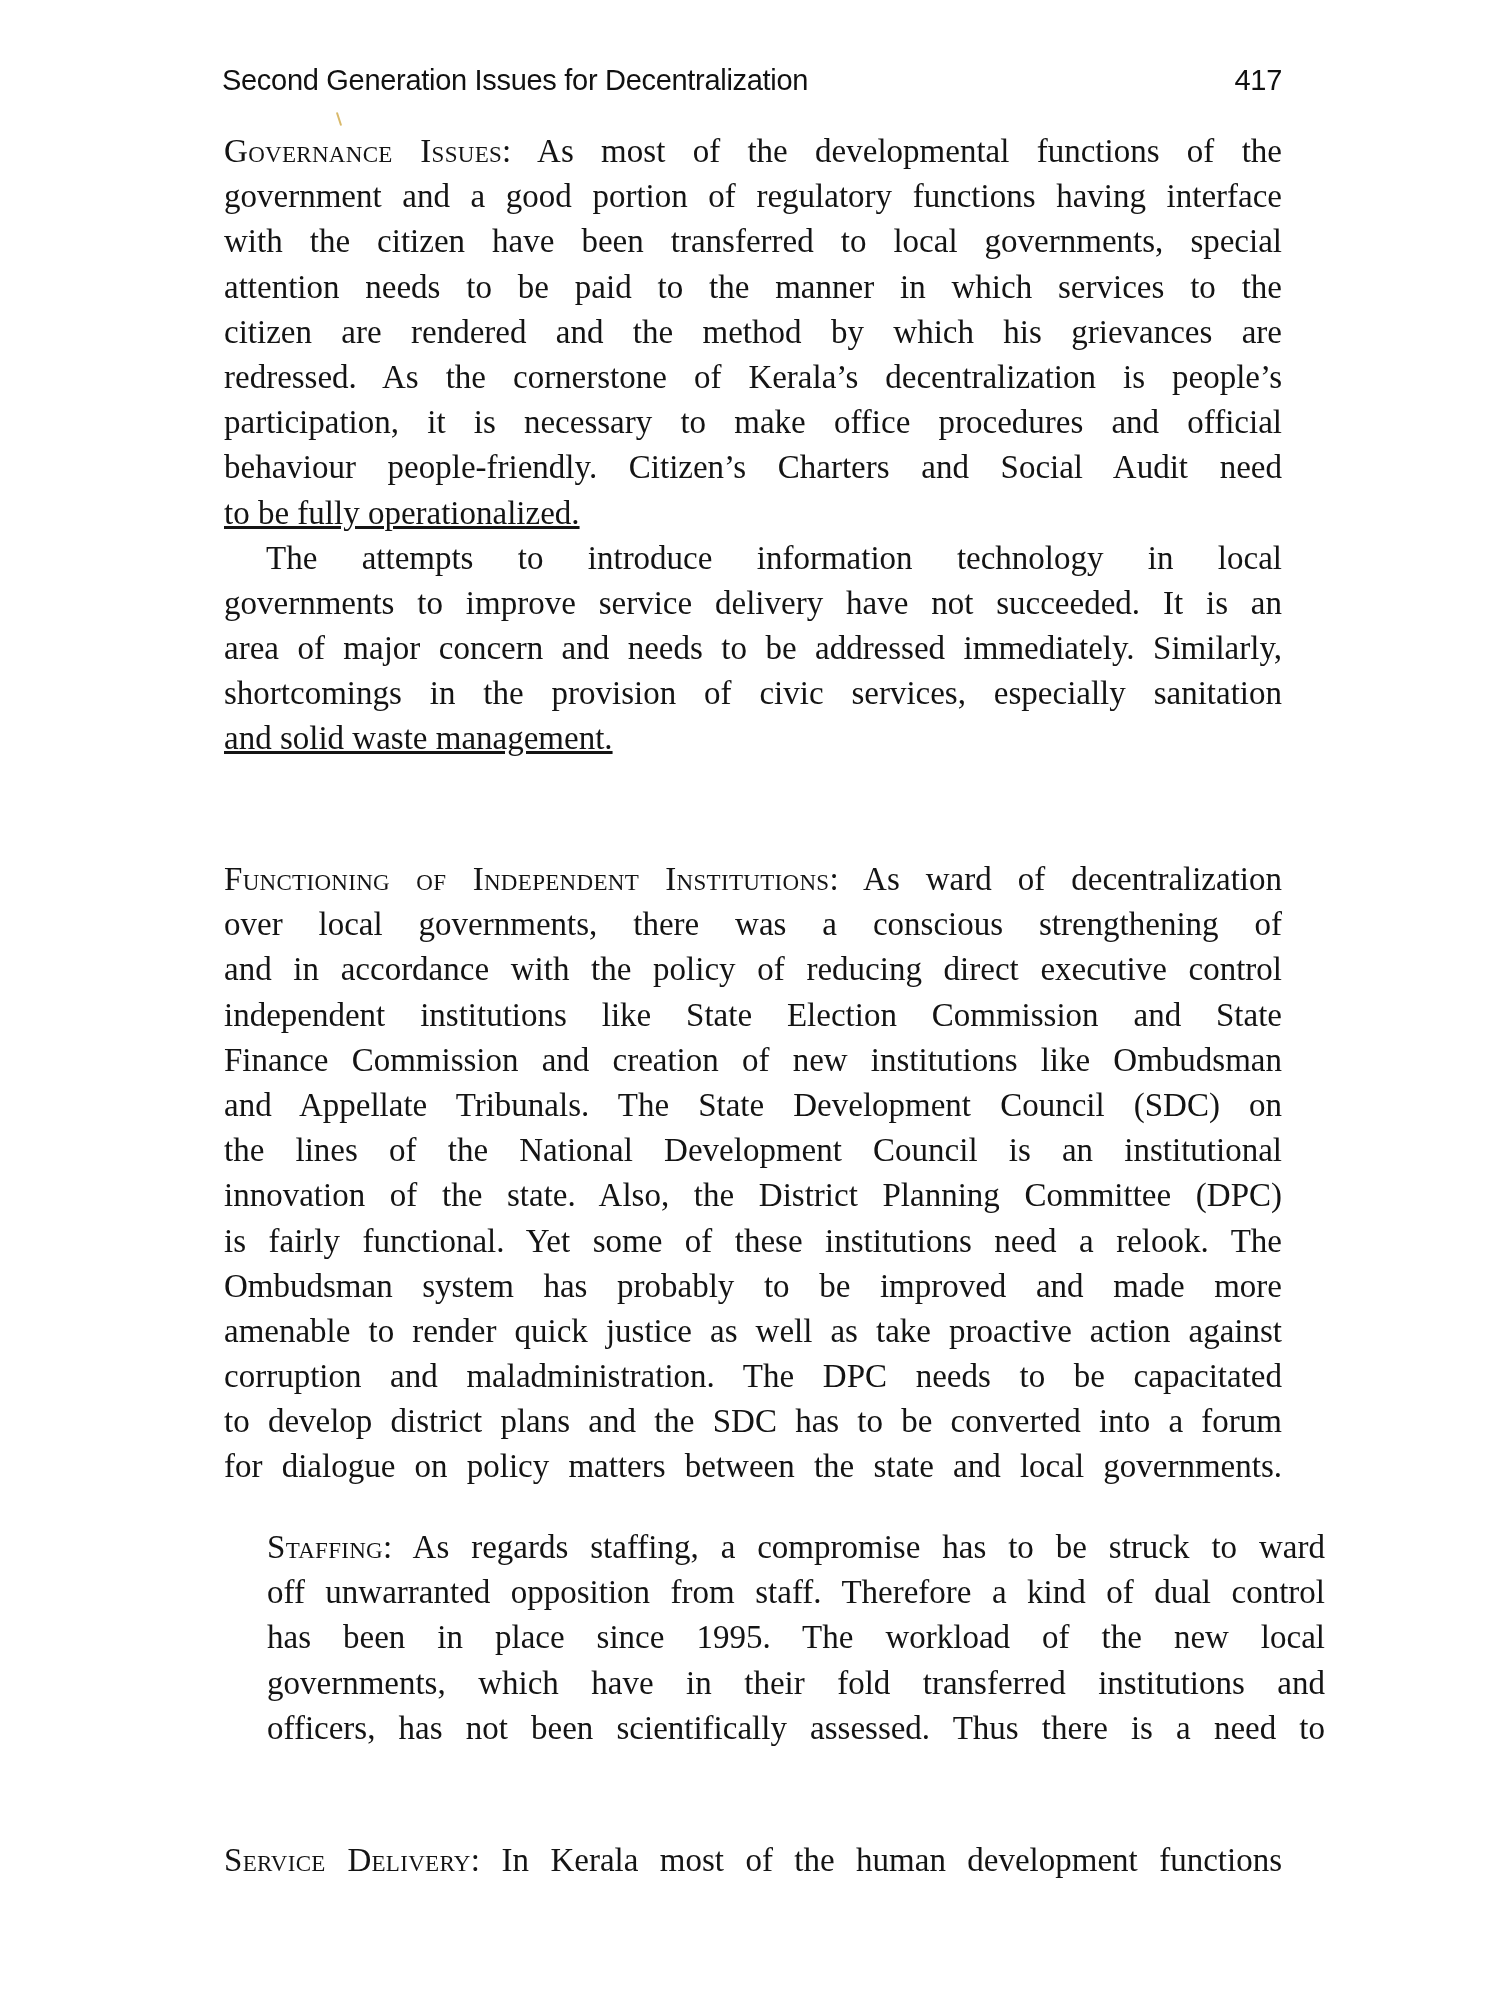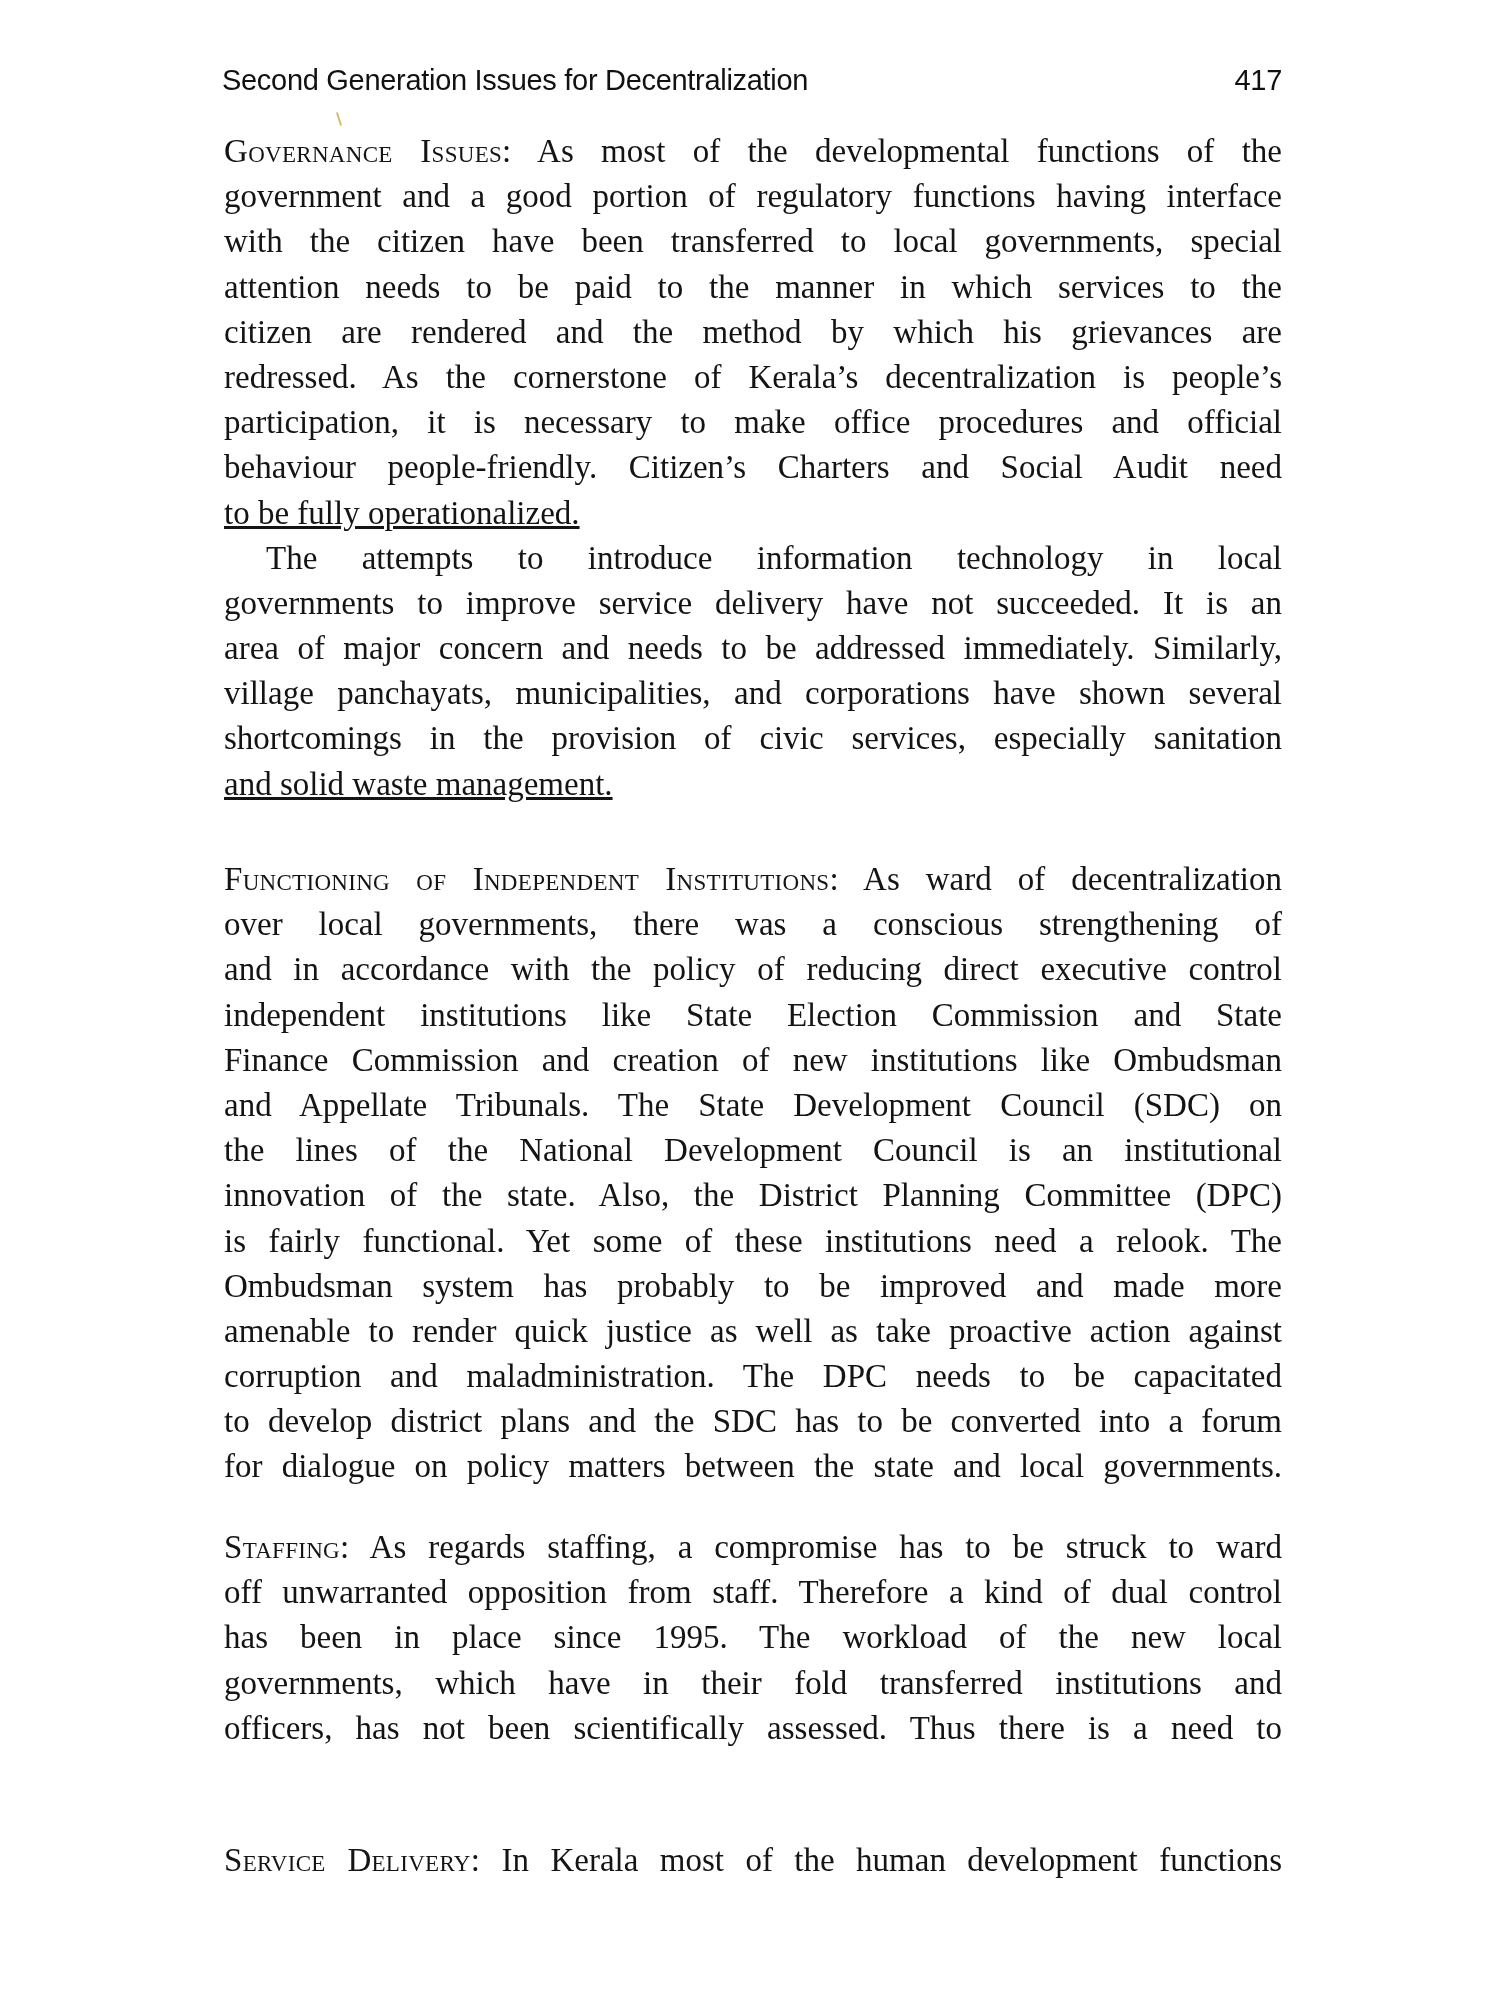--- a/index.html
+++ b/index.html
@@ -46,21 +46,20 @@
       <span class="line">citizen are rendered and the method by which his grievances are</span>
       <span class="line">redressed. As the cornerstone of Kerala’s decentralization is people’s</span>
       <span class="line">participation, it is necessary to make office procedures and official</span>
       <span class="line">behaviour people-friendly. Citizen’s Charters and Social Audit need</span>
       <span class="line last">to be fully operationalized.</span>
     </div>
     <div>
       <span class="line indent">The attempts to introduce information technology in local</span>
       <span class="line">governments to improve service delivery have not succeeded. It is an</span>
       <span class="line">area of major concern and needs to be addressed immediately. Similarly,</span>
-      <span class="line">village panchayats, municipalities, and corporations have shown several</span>
       <span class="line">shortcomings in the provision of civic services, especially sanitation</span>
       <span class="line last">and solid waste management.</span>
     </div>
   </div>
 
   <div class="body-text" style="top:857px;">
     <div>
       <span class="line"><span class="sc">Functioning of Independent Institutions:</span><span> As ward of decentralization</span></span>
       <span class="line">over local governments, there was a conscious strengthening of</span>
       <span class="line">and in accordance with the policy of reducing direct executive control</span>
@@ -71,21 +70,21 @@
       <span class="line">innovation of the state. Also, the District Planning Committee (DPC)</span>
       <span class="line">is fairly functional. Yet some of these institutions need a relook. The</span>
       <span class="line">Ombudsman system has probably to be improved and made more</span>
       <span class="line">amenable to render quick justice as well as take proactive action against</span>
       <span class="line">corruption and maladministration. The DPC needs to be capacitated</span>
       <span class="line">to develop district plans and the SDC has to be converted into a forum</span>
       <span class="line">for dialogue on policy matters between the state and local governments.</span>
     </div>
   </div>
 
-  <div class="body-text" style="top:1525px;">
+  <div class="body-text" style="top:1525px;margin-left:43px;">
     <div>
       <span class="line"><span class="sc">Staffing:</span><span> As regards staffing, a compromise has to be struck to ward</span></span>
       <span class="line">off unwarranted opposition from staff. Therefore a kind of dual control</span>
       <span class="line">has been in place since 1995. The workload of the new local</span>
       <span class="line">governments, which have in their fold transferred institutions and</span>
       <span class="line">officers, has not been scientifically assessed. Thus there is a need to</span>
     </div>
   </div>
 
   <div class="body-text" style="top:1838px;">

